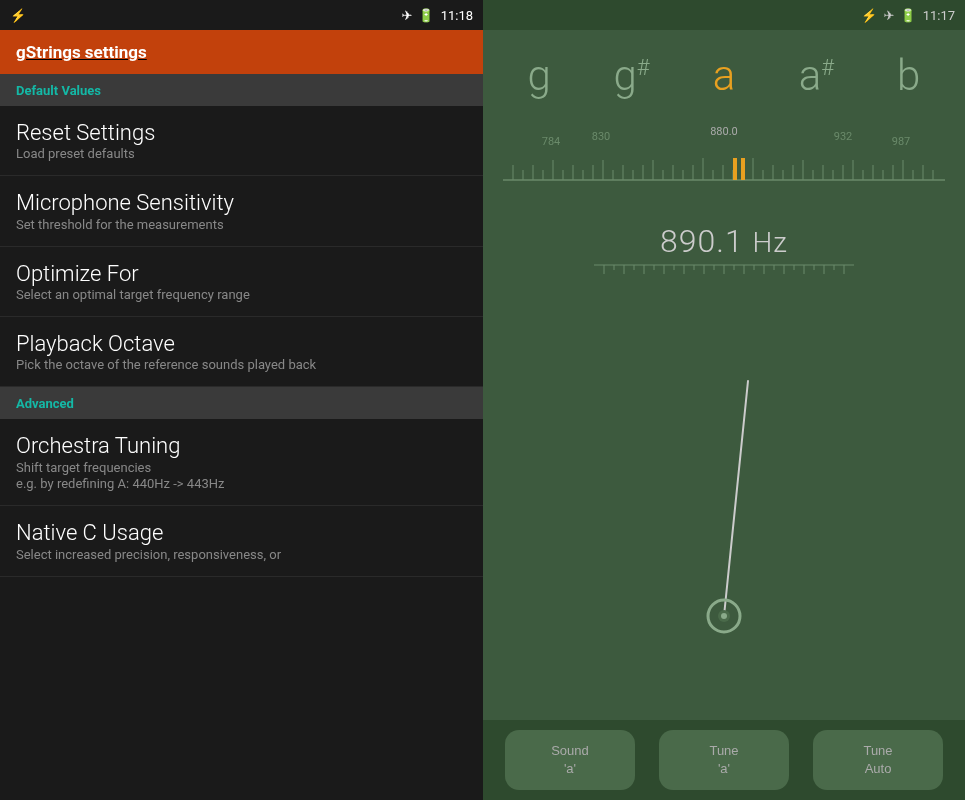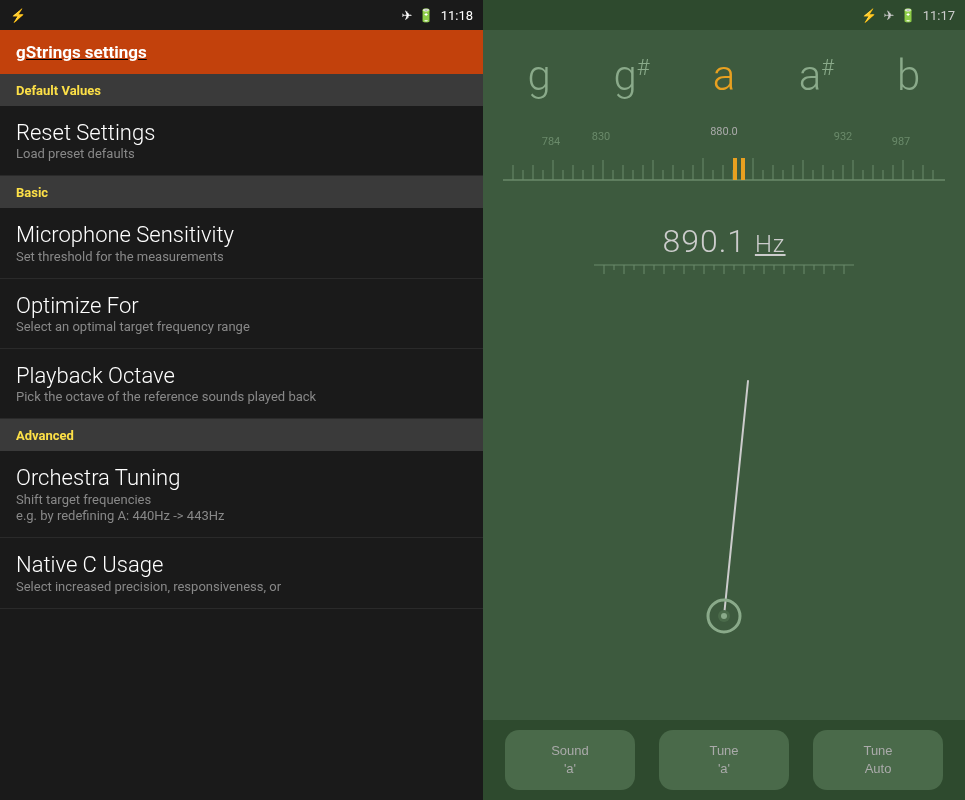--- a/index.html
+++ b/index.html
@@ -67,21 +67,21 @@
     .section-header {
       background: #3a3a3a;
       height: 32px;
       display: flex;
       align-items: center;
       padding: 0 16px;
       flex-shrink: 0;
     }
 
     .section-header span {
-      color: #fde047;
+      color: #14b8a6;
       font-size: 13px;
       font-weight: bold;
     }
 
     .settings-item {
       background: #1a1a1a;
       padding: 14px 16px 12px 16px;
       border-bottom: 1px solid #2a2a2a;
       flex-shrink: 0;
       cursor: pointer;
@@ -204,22 +204,21 @@
     .current-freq-display {
       color: #ccc;
       font-size: 32px;
       font-weight: 300;
       text-align: center;
       margin-top: 8px;
       letter-spacing: 1px;
     }
 
     .current-freq-display .hz {
-      font-size: 24px;
-      text-decoration: underline;
+      font-size: 28px;
     }
 
     
     .needle-container {
       flex: 1;
       width: 100%;
       position: relative;
       display: flex;
       justify-content: center;
       align-items: flex-end;
@@ -301,23 +300,20 @@
   <div class="scroll-content">
 
     <div class="section-header">
       <span>Default Values</span>
     </div>
     <div class="settings-item">
       <div class="item-title">Reset Settings</div>
       <div class="item-subtitle">Load preset defaults</div>
     </div>
 
-    <div class="section-header">
-      <span>Basic</span>
-    </div>
     <div class="settings-item">
       <div class="item-title">Microphone Sensitivity</div>
       <div class="item-subtitle">Set threshold for the measurements</div>
     </div>
     <div class="settings-item">
       <div class="item-title">Optimize For</div>
       <div class="item-subtitle">Select an optimal target frequency range</div>
     </div>
     <div class="settings-item">
       <div class="item-title">Playback Octave</div>

